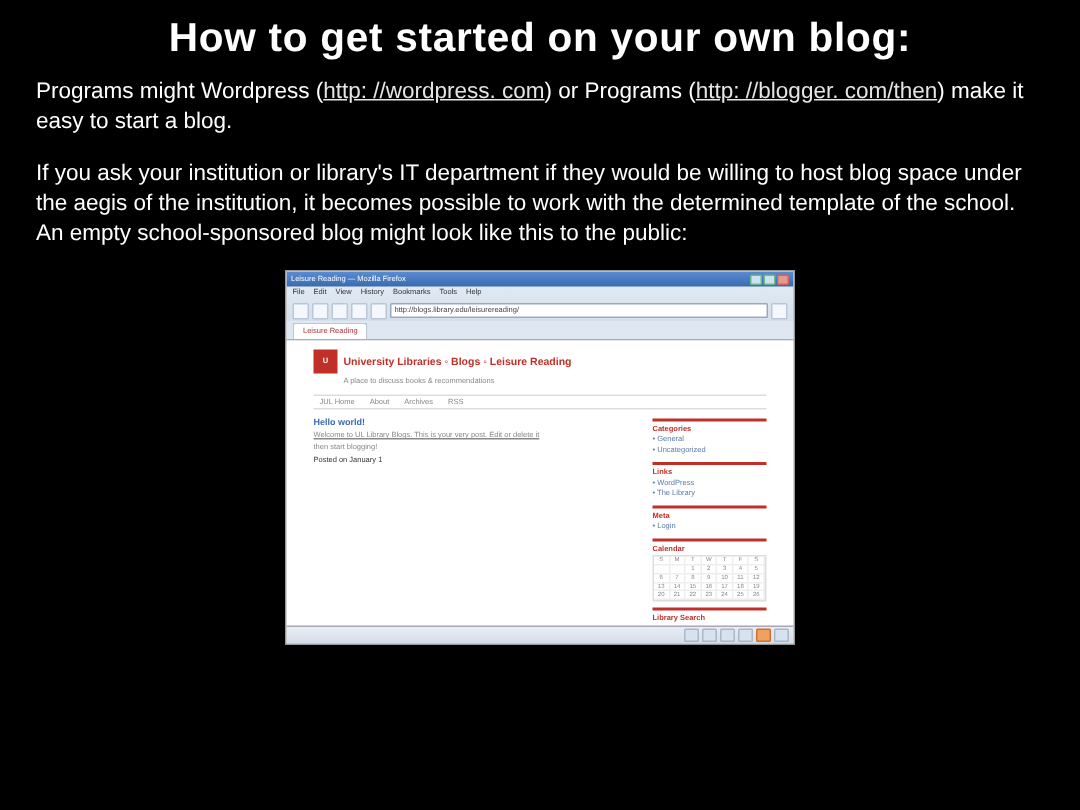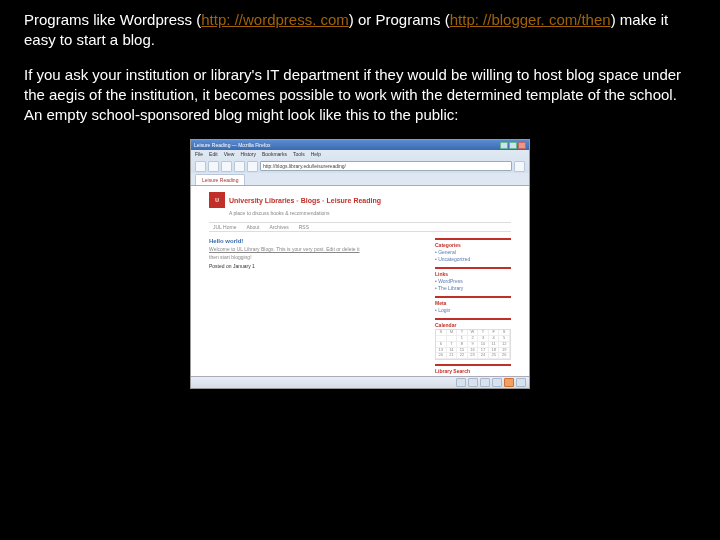--- a/index.html
+++ b/index.html
@@ -25,21 +25,21 @@
     letter-spacing: 0.5px;
   }
   p {
     font-size: 15px;
     line-height: 1.35;
     margin-bottom: 14px;
     font-weight: 400;
     font-stretch: condensed;
   }
   a {
-    color: #a16207;
+    color: #e5e5e5;
     text-decoration: underline;
   }
   .screenshot-wrap {
     display: flex;
     justify-content: center;
     margin-top: 6px;
   }
   .screenshot {
     width: 340px;
     height: 250px;
@@ -231,23 +231,24 @@
     background: #d8e2ee;
     border: 1px solid #a8b8c8;
     border-radius: 1px;
   }
   .task-btn.orange { background: #f0a060; border-color: #d07030; }
 </style>
 </head>
 <body>
 
 <div class="slide">
+  <h1>How to get started on your own blog:</h1>
 
   <p>
-    <span>Programs like Wordpress (</span><a href="#">http: //wordpress. com</a><span>) or Programs (</span><a href="#">http: //blogger. com/then</a><span>) make it easy to start a blog.</span>
+    <span>Programs might Wordpress (</span><a href="#">http: //wordpress. com</a><span>) or Programs (</span><a href="#">http: //blogger. com/then</a><span>) make it easy to start a blog.</span>
   </p>
 
   <p>If you ask your institution or library's IT department if they would be willing to host blog space under the aegis of the institution, it becomes possible to work with the determined template of the school.  An empty school-sponsored blog might look like this to the public:</p>
 
   <div class="screenshot-wrap">
     <div class="screenshot">
 
       <div class="browser-chrome">
         <div class="title-bar">
           <span class="left">Leisure Reading — Mozilla Firefox</span>

